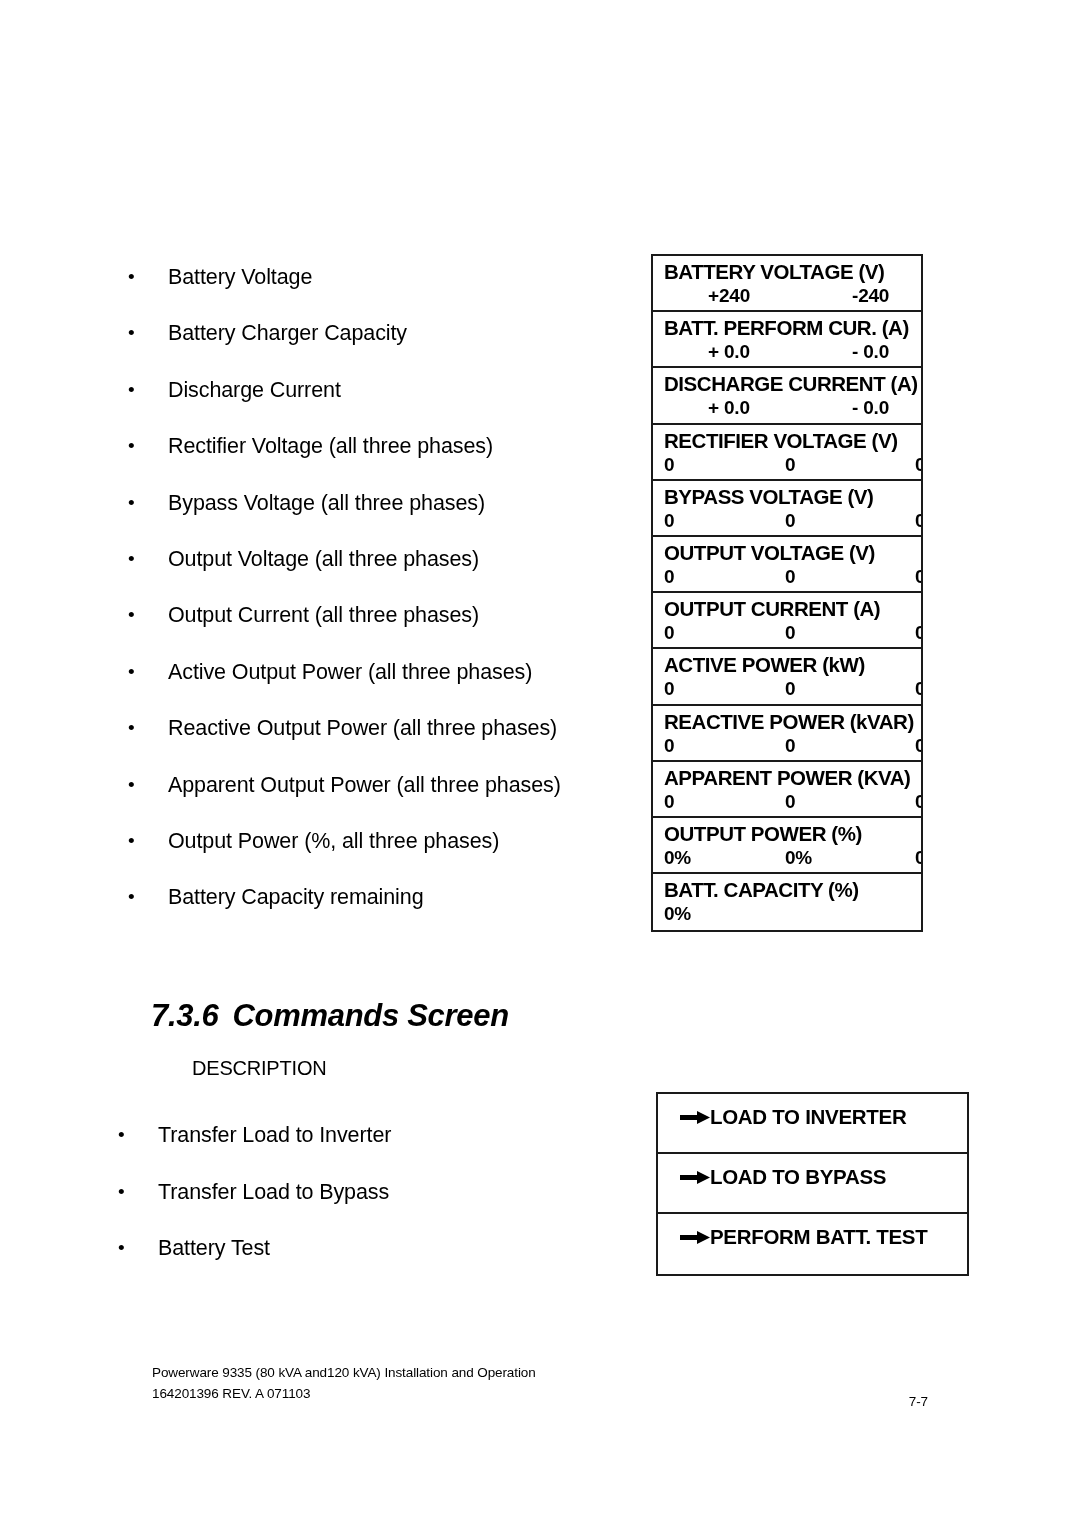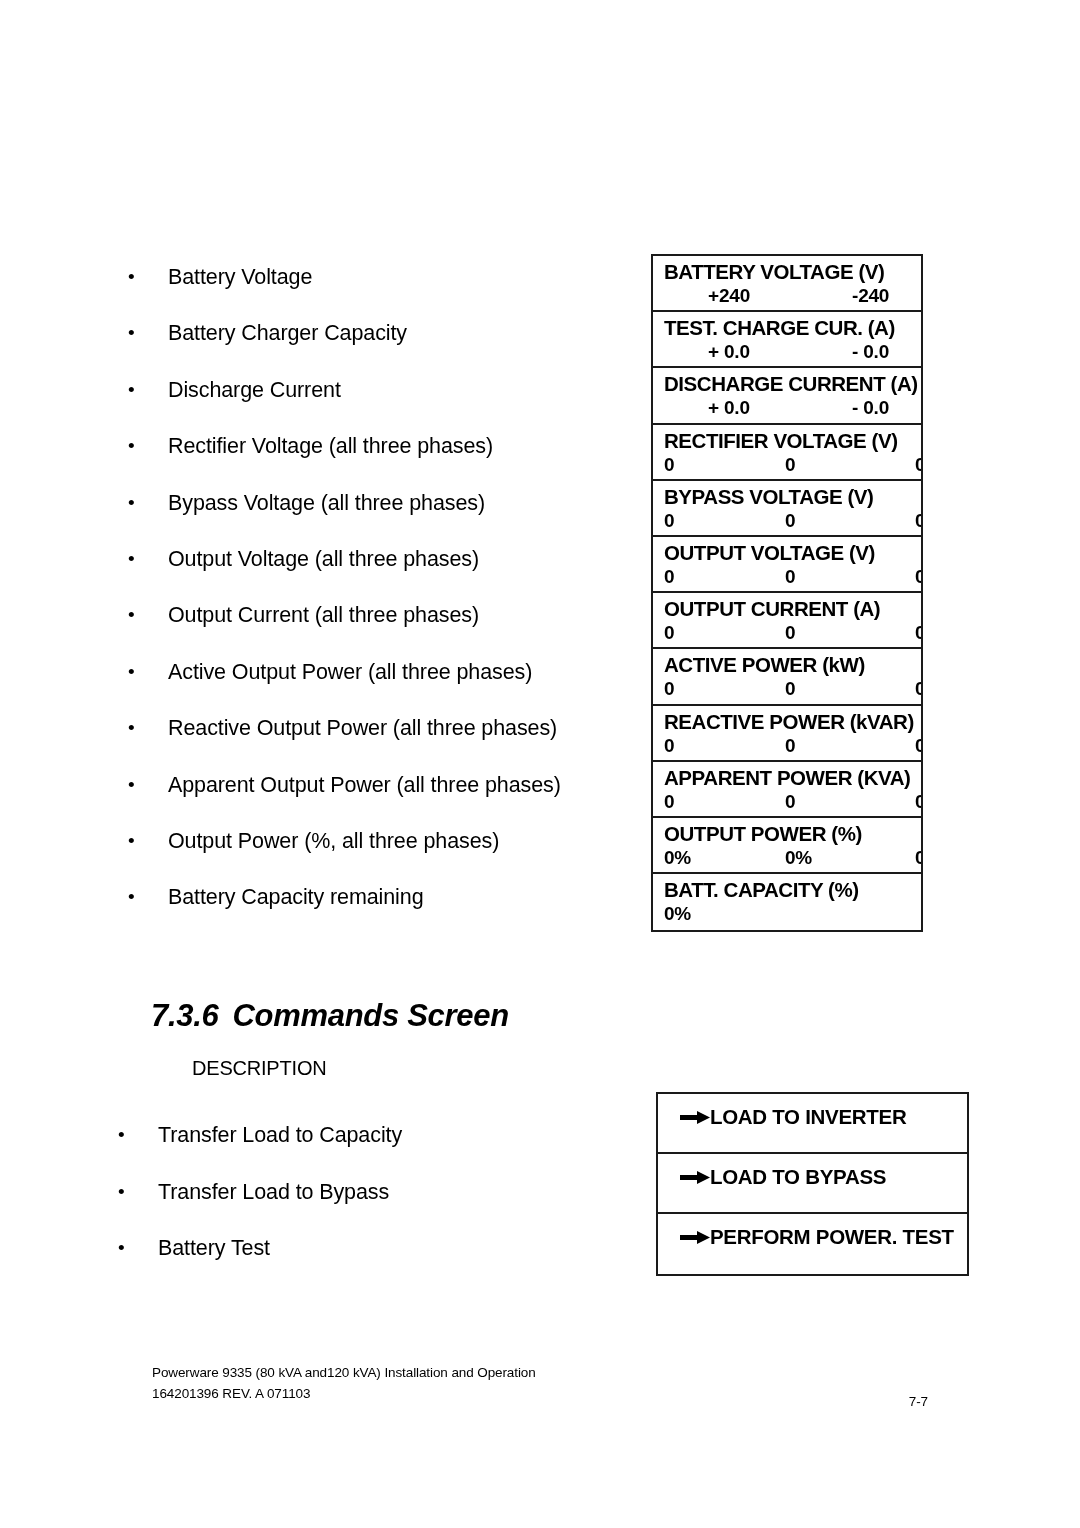--- a/index.html
+++ b/index.html
@@ -268,21 +268,21 @@
 
     <div class="lcd-row">
       <div class="lcd-label">BATTERY VOLTAGE (V)</div>
       <div class="lcd-values vals-2">
         <span>+240</span>
         <span>-240</span>
       </div>
     </div>
 
     <div class="lcd-row">
-      <div class="lcd-label">TEST. CHARGE CUR. (A)</div>
+      <div class="lcd-label">BATT. PERFORM CUR. (A)</div>
       <div class="lcd-values vals-2">
         <span>+ 0.0</span>
         <span>- 0.0</span>
       </div>
     </div>
 
     <div class="lcd-row">
       <div class="lcd-label">DISCHARGE CURRENT (A)</div>
       <div class="lcd-values vals-2">
         <span>+ 0.0</span>
@@ -377,21 +377,21 @@
   <div id="section-heading">
     <span class="num">7.3.6</span><span>Commands Screen</span>
   </div>
 
   <div class="col-header" id="desc-header">DESCRIPTION</div>
   <div class="col-header" id="lcd-header">LCD DISPLAY</div>
 
   <ul class="bullet-list commands">
     <li class="bullet-row">
       <span class="bullet-dot">•</span>
-      <span class="bullet-text">Transfer Load to Capacity</span>
+      <span class="bullet-text">Transfer Load to Inverter</span>
     </li>
     <li class="bullet-row">
       <span class="bullet-dot">•</span>
       <span class="bullet-text">Transfer Load to Bypass</span>
     </li>
     <li class="bullet-row">
       <span class="bullet-dot">•</span>
       <span class="bullet-text">Battery Test</span>
     </li>
   </ul>
@@ -415,21 +415,21 @@
       </span>
       <span class="cmd-text">LOAD TO BYPASS</span>
     </div>
     <div class="cmd-row">
       <span class="cmd-arrow">
         <svg width="30" height="13" viewBox="0 0 30 13" aria-hidden="true">
           <rect x="0" y="4" width="19" height="5" fill="#000"></rect>
           <polygon points="17,0 30,6.5 17,13" fill="#000"></polygon>
         </svg>
       </span>
-      <span class="cmd-text">PERFORM POWER. TEST</span>
+      <span class="cmd-text">PERFORM BATT. TEST</span>
     </div>
   </div>
 </div>
 
 <div id="footer">
   <div class="line">
     <span>Powerware 9335 (80 kVA and120 kVA) Installation and Operation</span>
     <span class="page-num">7-7</span>
   </div>
   <div class="line">

